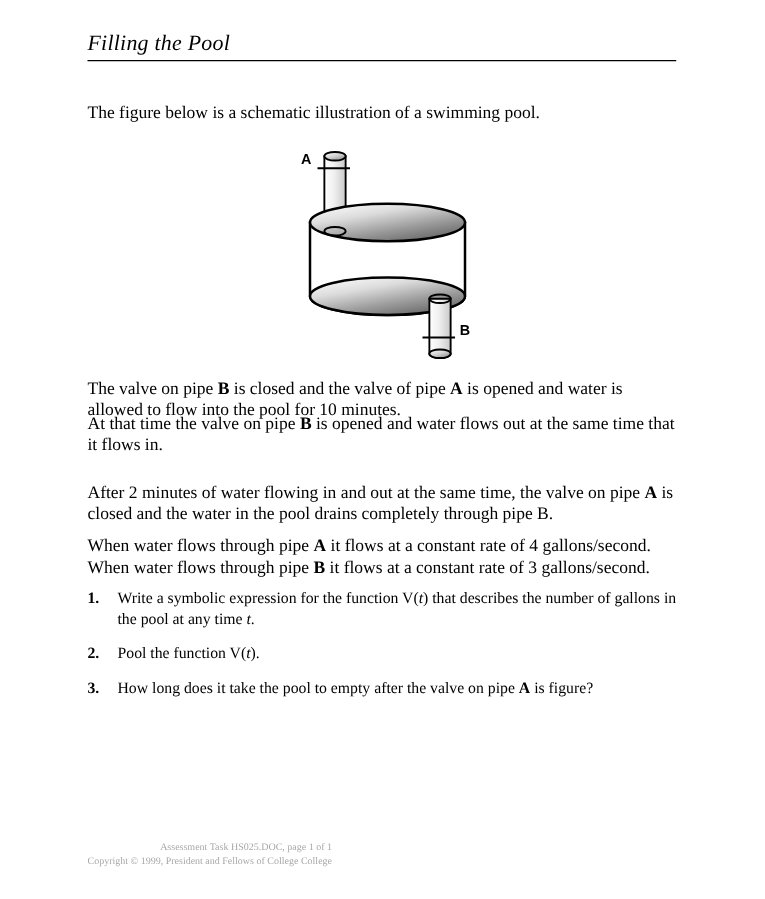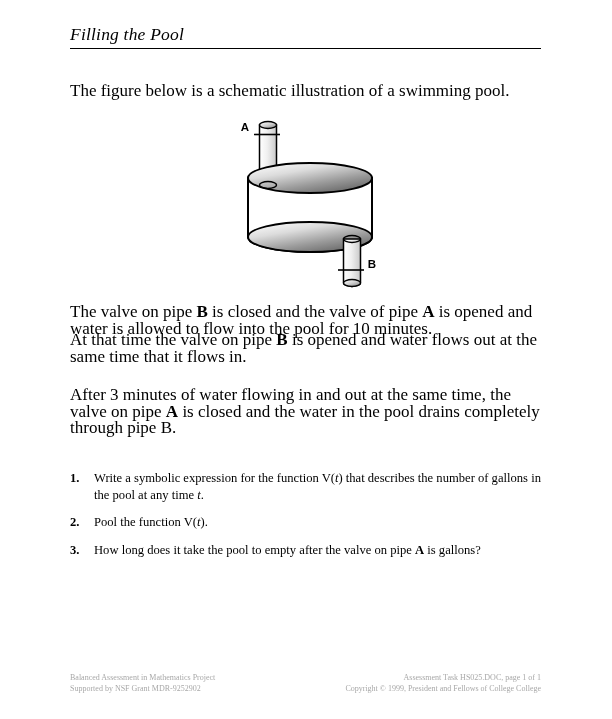--- a/index.html
+++ b/index.html
@@ -44,21 +44,21 @@
     height: 0;
     border-bottom: 1.4px solid #000;
     margin-top: 1px;
   }
 
   
   .body-text {
     position: absolute;
     left: 70px;
     width: 471px;
-    font-size: 17px;
+    font-size: 14px;
     line-height: 16.6px;
     text-align: left;
   }
   .p-intro   { top: 83px; }
   .p-1       { top: 304px; }
   .p-2       { top: 332px; }
   .p-3       { top: 387px; }
   .p-4       { top: 430px; }
 
   b { font-weight: bold; }
@@ -186,43 +186,42 @@
 
   <div class="body-text p-1">
     <span>The valve on pipe </span><b>B</b><span> is closed and the valve of pipe </span><b>A</b><span> is opened and water is allowed to flow into the pool for 10 minutes.</span>
   </div>
 
   <div class="body-text p-2">
     <span>At that time the valve on pipe </span><b>B</b><span> is opened and water flows out at the same time that it flows in.</span>
   </div>
 
   <div class="body-text p-3">
-    <span>After 3 minutes of water flowing in and out at the same time, the valve on pipe </span><b>A</b><span> is closed and the water in the pool drains completely through pipe B.</span>
-  </div>
-
+    <span>After 2 minutes of water flowing in and out at the same time, the valve on pipe </span><b>A</b><span> is closed and the water in the pool drains completely through pipe B.</span>
+  </div>
+
+  <div class="body-text p-4">
+    <span>When water flows through pipe </span><b>A</b><span> it flows at a constant rate of 4 gallons/second. When water flows through pipe </span><b>B</b><span> it flows at a constant rate of 3 gallons/second.</span>
+  </div>
 
   <ol class="qlist" style="list-style:none;margin:0;padding:0;">
     <li class="qitem">
       <span class="qnum">1.</span>
       <span class="qtext"><span>Write a symbolic expression for the function V(</span><i>t</i><span>) that describes the number of gallons in the pool at any time </span><i>t</i><span>.</span></span>
     </li>
     <li class="qitem">
       <span class="qnum">2.</span>
       <span class="qtext"><span>Pool the function V(</span><i>t</i><span>).</span></span>
     </li>
     <li class="qitem">
       <span class="qnum">3.</span>
-      <span class="qtext"><span>How long does it take the pool to empty after the valve on pipe </span><b>A</b><span> is gallons?</span></span>
+      <span class="qtext"><span>How long does it take the pool to empty after the valve on pipe </span><b>A</b><span> is figure?</span></span>
     </li>
   </ol>
 
   <div class="footer">
-    <div class="footer-left">
-      <div class="footer-line">Balanced Assessment in Mathematics Project</div>
-      <div class="footer-line">Supported by NSF Grant MDR-9252902</div>
-    </div>
     <div class="footer-right">
       <div class="footer-line">Assessment Task HS025.DOC, page 1 of 1</div>
       <div class="footer-line">Copyright © 1999, President and Fellows of College College</div>
     </div>
   </div>
 
 </div>
 
 </body></html>

